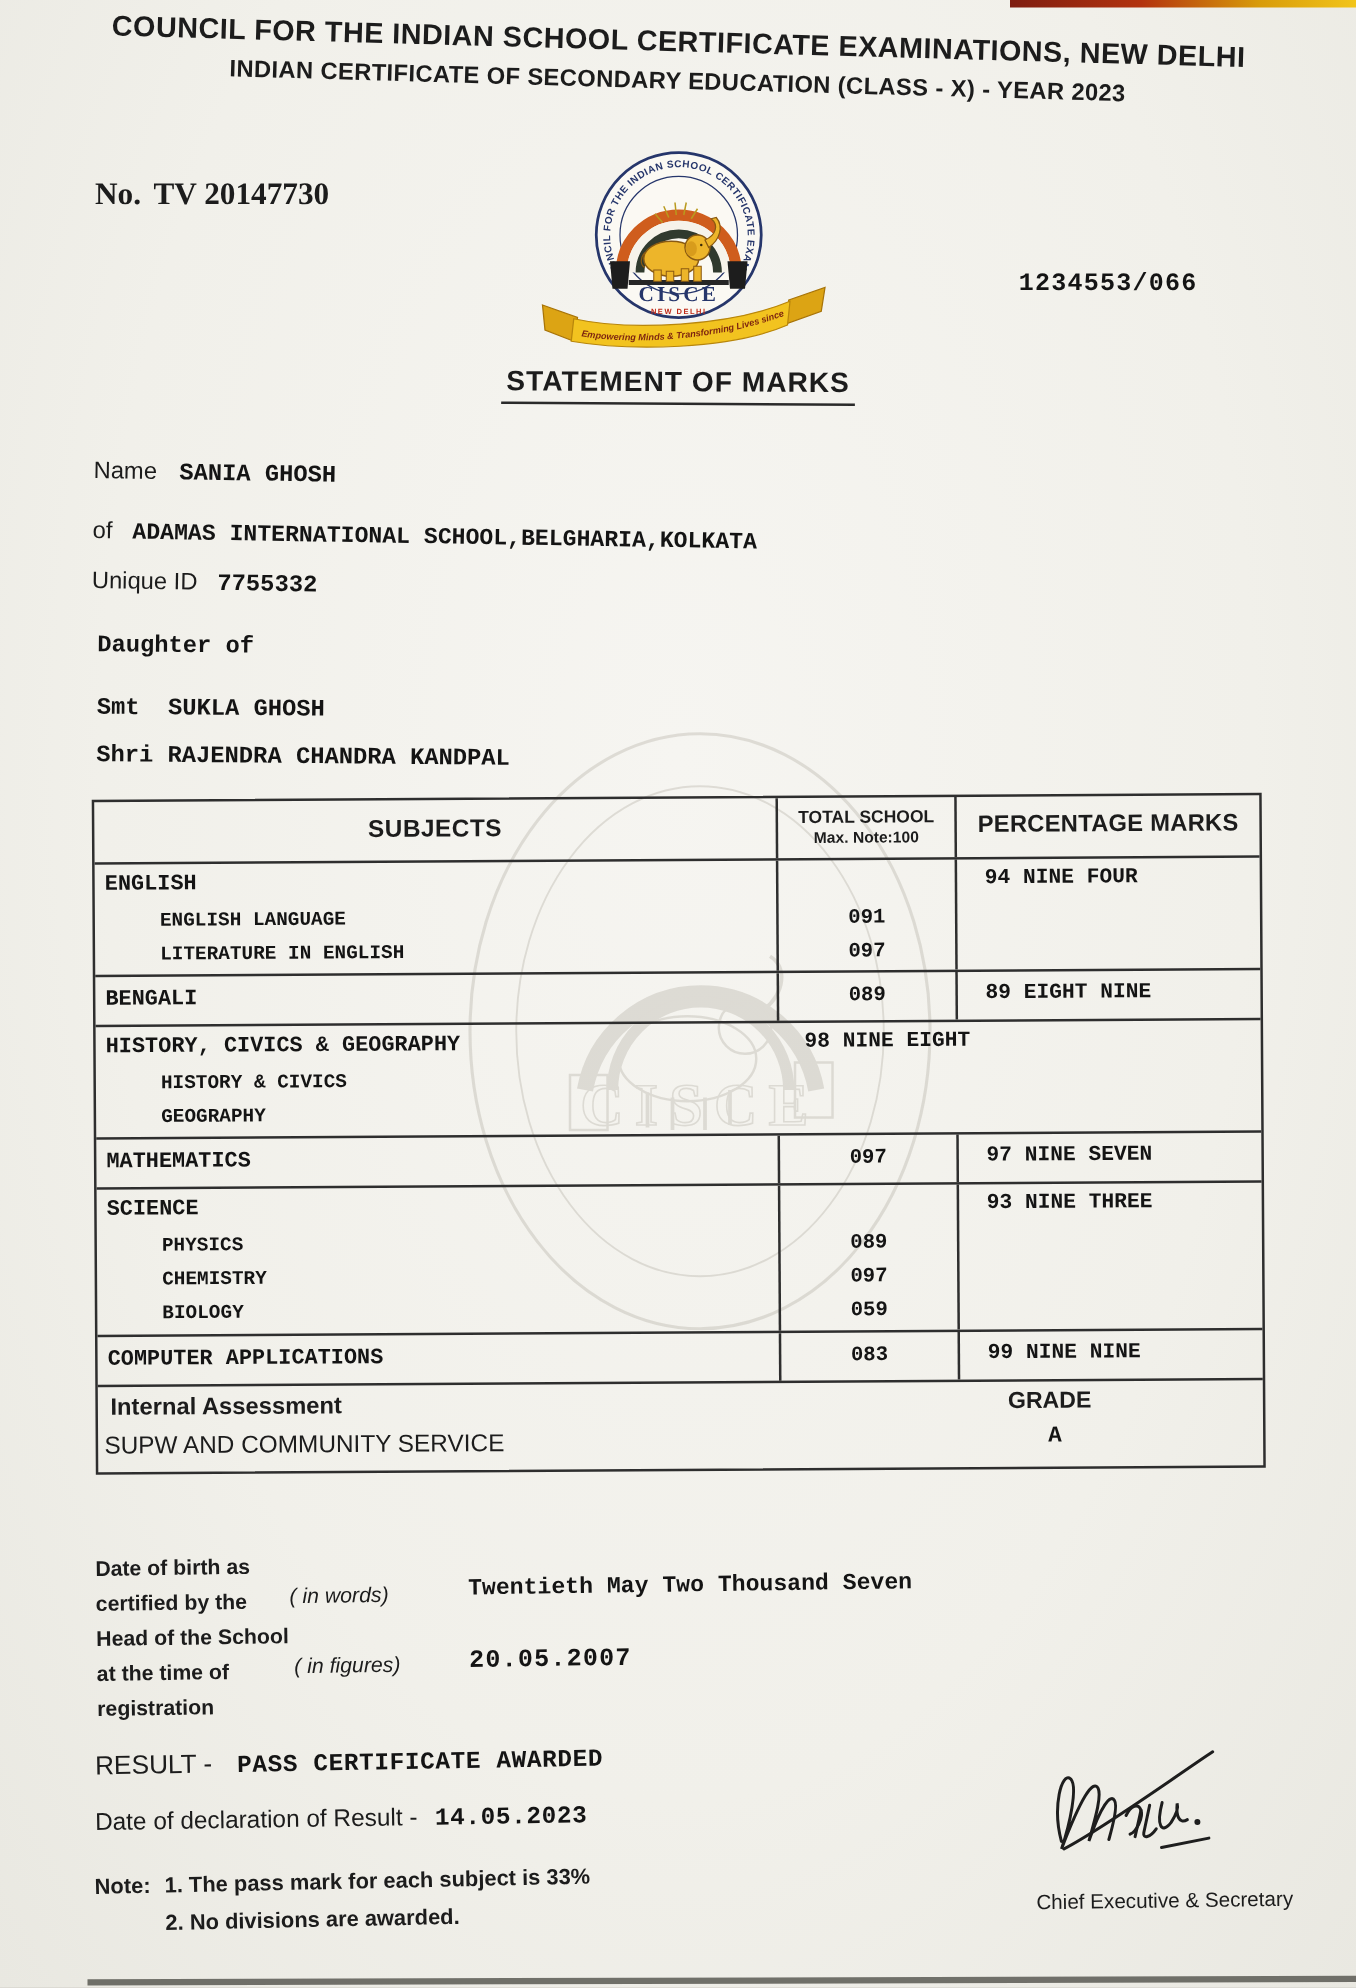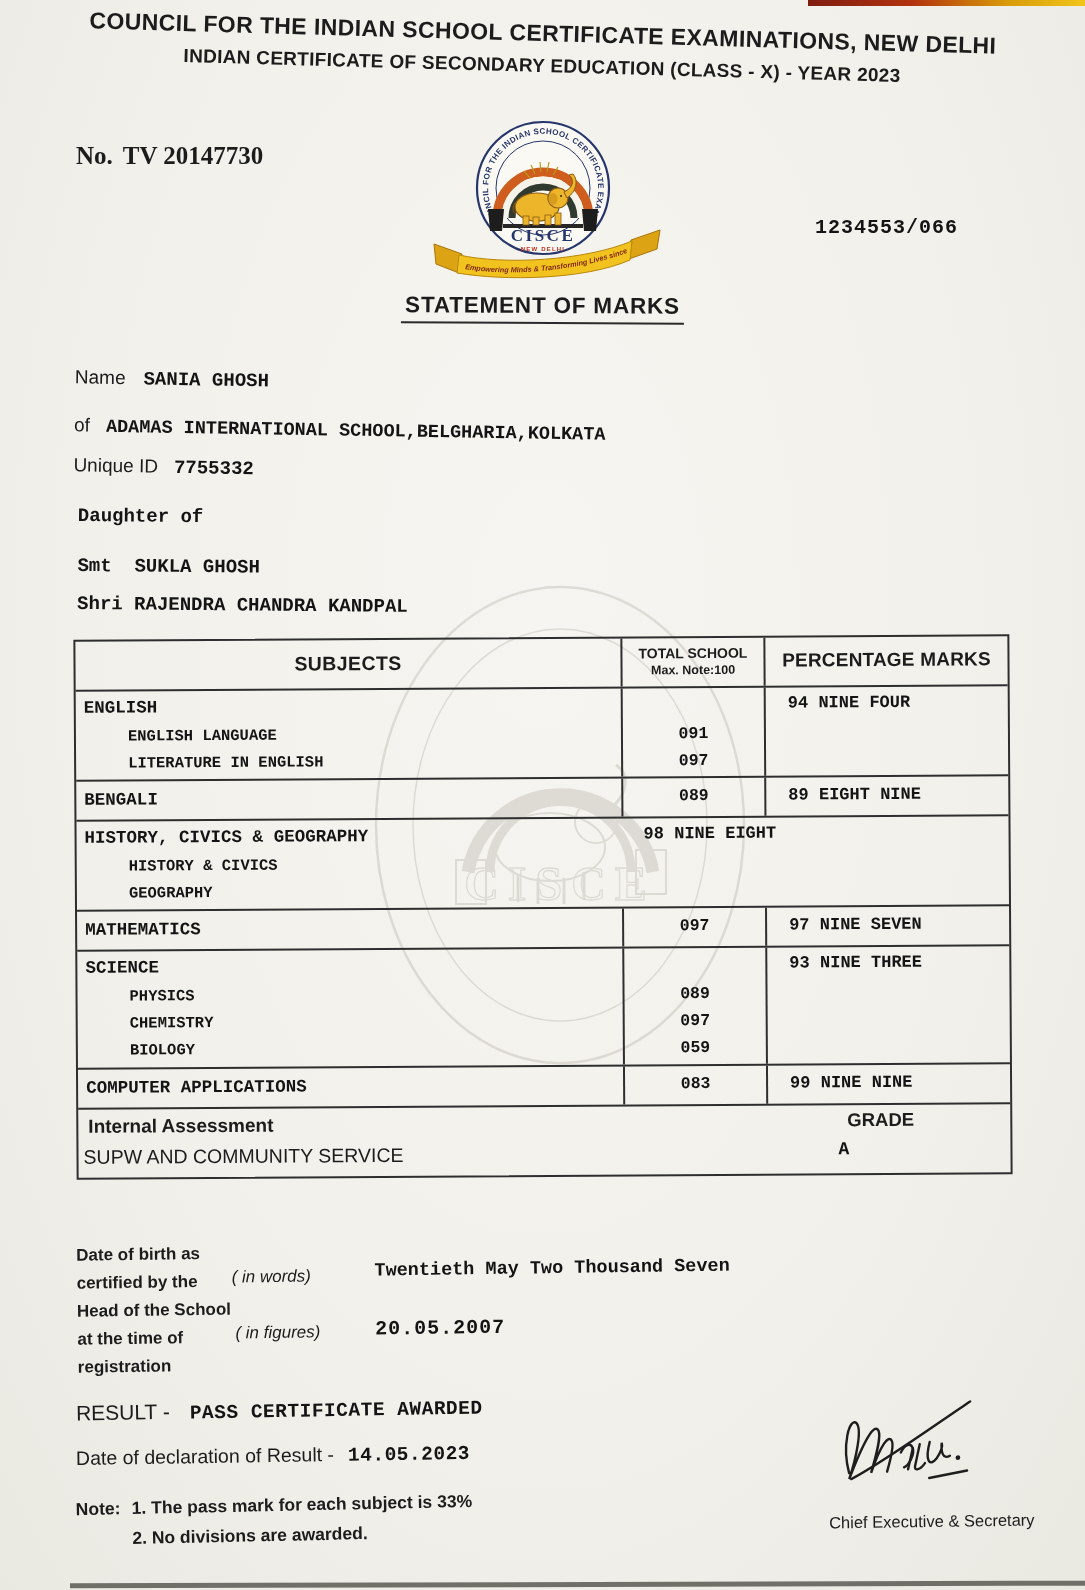--- a/index.html
+++ b/index.html
@@ -56,21 +56,21 @@
   .subj{font-family:"Liberation Mono",monospace;font-weight:bold;font-size:17.5px;line-height:32px;padding-left:8px;color:#141414;white-space:nowrap;}
   .paper{font-family:"Liberation Mono",monospace;font-weight:bold;font-size:15.5px;line-height:27px;padding-left:52px;color:#141414;white-space:nowrap;}
   .mark{font-family:"Liberation Mono",monospace;font-weight:bold;font-size:16.5px;line-height:27px;color:#141414;}
   .mark-solo{font-family:"Liberation Mono",monospace;font-weight:bold;font-size:16.5px;line-height:36px;color:#141414;}
   .spacer{height:32px;}
   .pct{font-family:"Liberation Mono",monospace;font-weight:bold;font-size:17px;line-height:32px;padding-left:22px;color:#141414;white-space:nowrap;}
   .pct-solo{line-height:36px;}
   .r-int{height:68px;border-top:2px solid #2e2e2e;position:relative;}
   .ia-label{position:absolute;left:10px;top:6px;font-size:19px;font-weight:bold;}
   .ia-name{position:absolute;left:5px;top:36px;font-size:19.5px;}
-  .ia-grade-label{position:absolute;left:728px;top:4px;font-size:18.5px;font-weight:bold;margin-left:41px;}
+  .ia-grade-label{position:absolute;left:728px;top:4px;font-size:18.5px;font-weight:bold;}
   .ia-grade{position:absolute;left:760px;top:34px;font-size:18px;}
 
   .dob{position:absolute;top:1236px;left:76px;width:820px;transform:rotate(-.8deg);font-size:17px;font-weight:bold;}
   .dob .l{position:absolute;left:0;line-height:27px;white-space:nowrap;}
   .d1{top:0;} .d2{top:28px;} .d3{top:56px;} .d4{top:84px;} .d5{top:112px;}
   .dob .ital{position:absolute;font-weight:normal;font-style:italic;font-size:17px;}
   .iw-lbl{left:155px;top:28px;} .if-lbl{left:158px;top:84px;}
   .dob .dv{position:absolute;font-weight:bold;white-space:nowrap;}
   .dv-words{left:298px;top:23px;font-size:18.5px;}
   .dv-fig{left:298px;top:80px;font-size:20px;letter-spacing:1px;}

